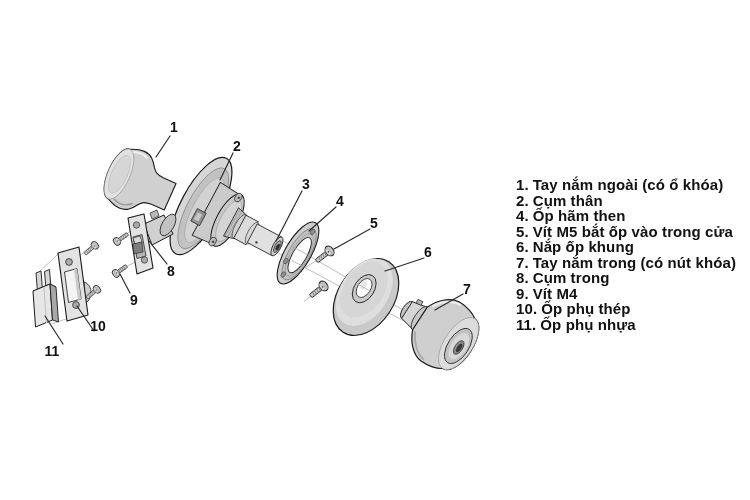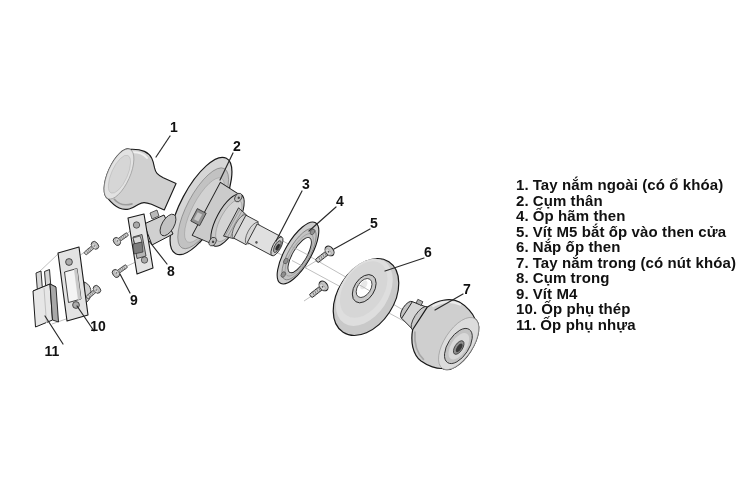--- a/index.html
+++ b/index.html
@@ -180,22 +180,22 @@
   <span class="callout" style="left:467px;top:289px">7</span>
   <span class="callout" style="left:171px;top:271px">8</span>
   <span class="callout" style="left:134px;top:300px">9</span>
   <span class="callout" style="left:98px;top:326px">10</span>
   <span class="callout" style="left:52px;top:351px">11</span>
 
   <div class="legend">
     <div class="legend-row"><span class="num">1.</span><span class="lbl">Tay nắm ngoài (có ổ khóa)</span></div>
     <div class="legend-row"><span class="num">2.</span><span class="lbl">Cụm thân</span></div>
     <div class="legend-row"><span class="num">4.</span><span class="lbl">Ốp hãm then</span></div>
-    <div class="legend-row"><span class="num">5.</span><span class="lbl">Vít M5 bắt ốp vào then cửa</span></div>
-    <div class="legend-row"><span class="num">6.</span><span class="lbl">Nắp ốp then</span></div>
+    <div class="legend-row"><span class="num">5.</span><span class="lbl">Vít M5 bắt ốp vào trong cửa</span></div>
+    <div class="legend-row"><span class="num">6.</span><span class="lbl">Nắp ốp khung</span></div>
     <div class="legend-row"><span class="num">7.</span><span class="lbl">Tay nắm trong (có nút khóa)</span></div>
     <div class="legend-row"><span class="num">8.</span><span class="lbl">Cụm trong</span></div>
     <div class="legend-row"><span class="num">9.</span><span class="lbl">Vít M4</span></div>
     <div class="legend-row"><span class="num">10.</span><span class="lbl">Ốp phụ thép</span></div>
     <div class="legend-row"><span class="num">11.</span><span class="lbl">Ốp phụ nhựa</span></div>
   </div>
 
 </div>
 
 </body></html>

